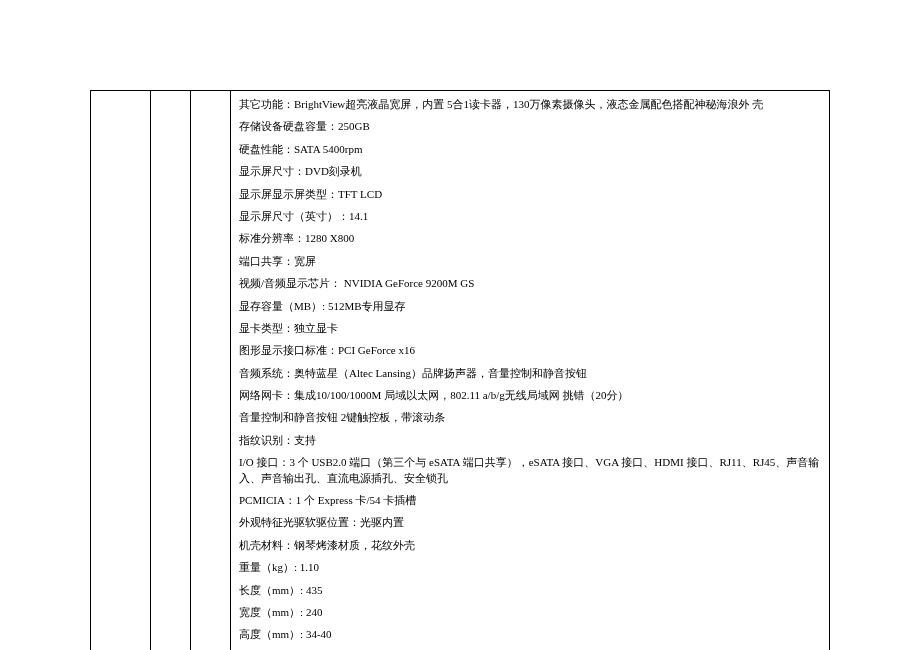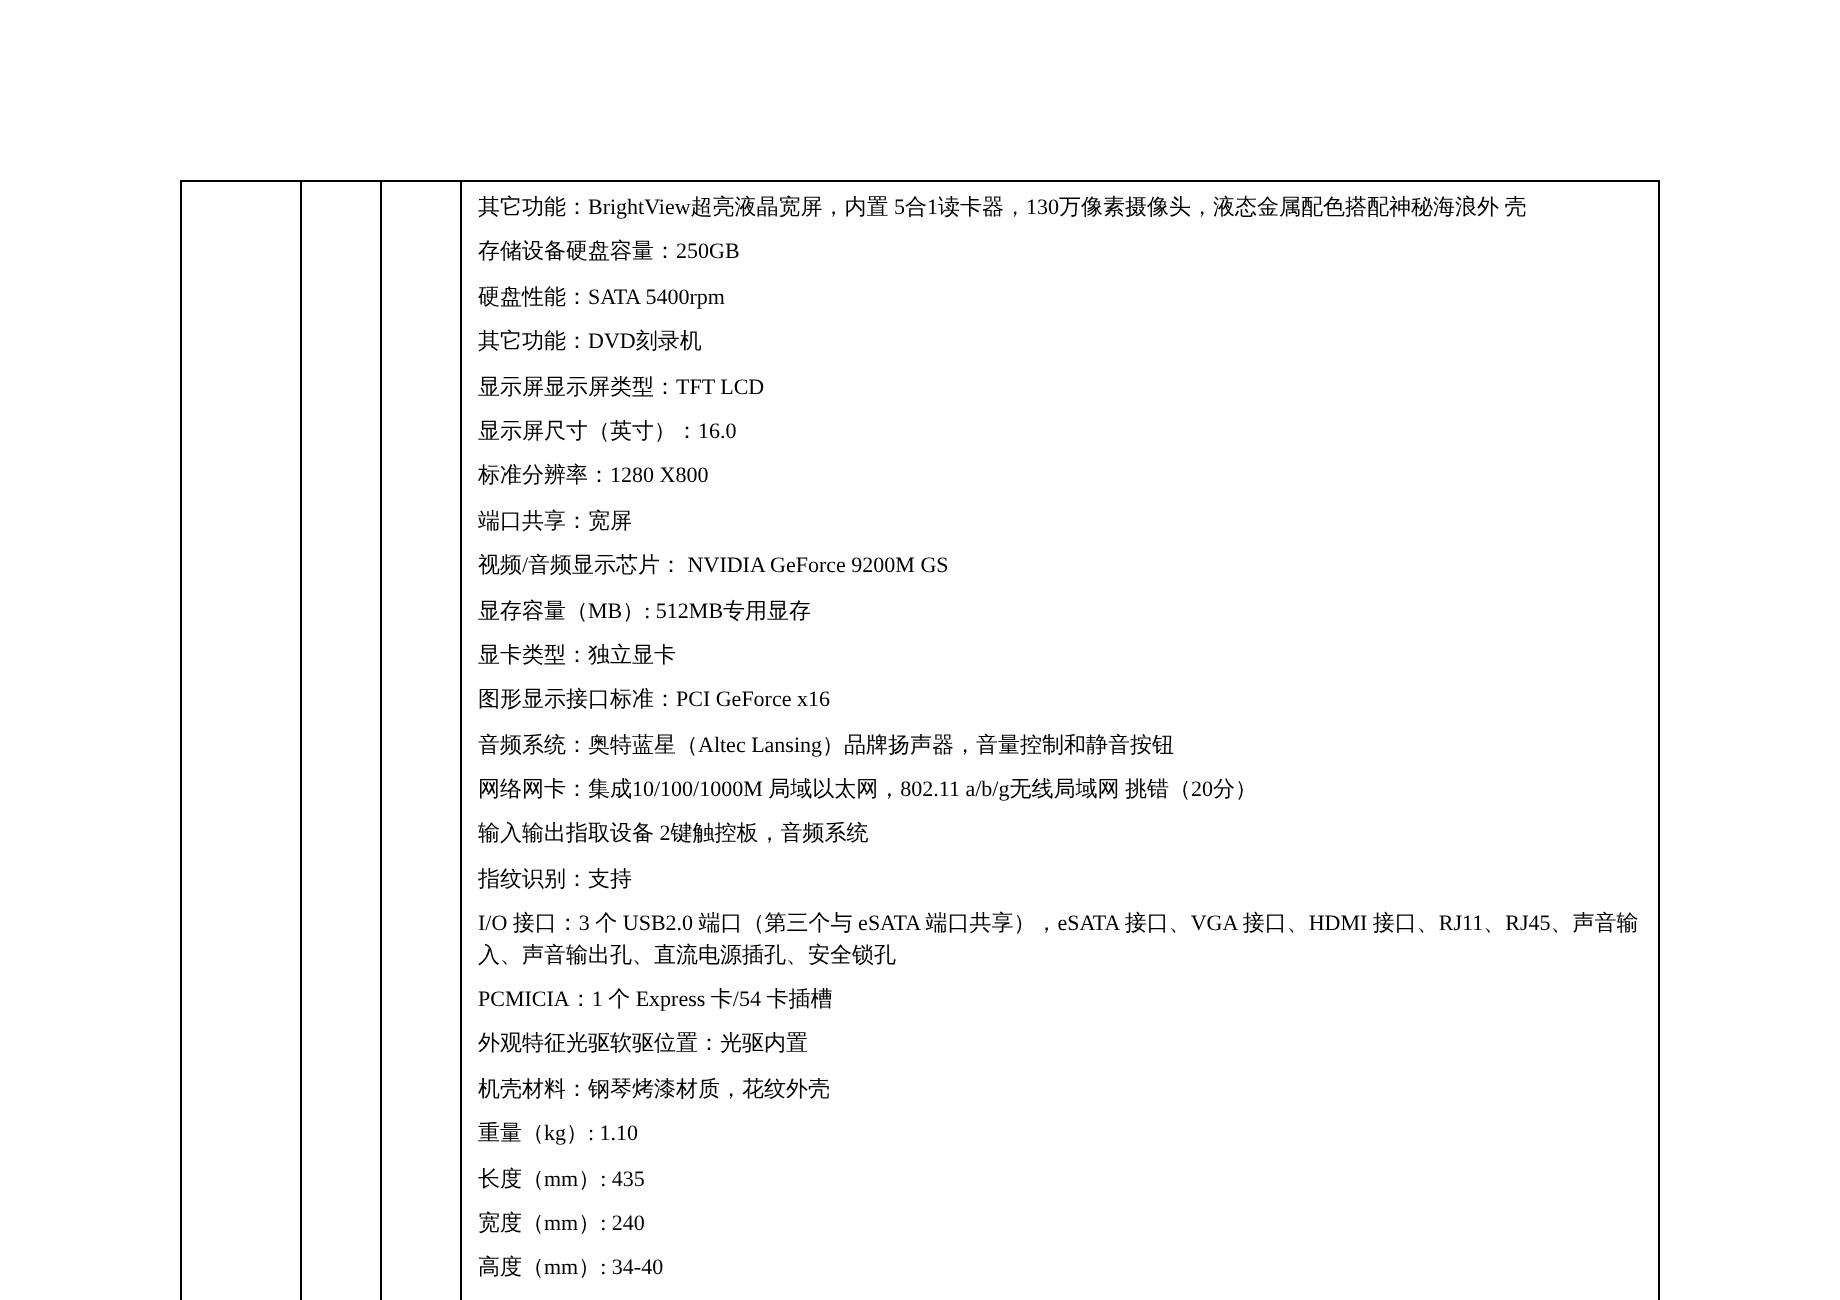--- a/index.html
+++ b/index.html
@@ -43,32 +43,32 @@
   <table>
     <tbody>
         <tr>
       <td class="col1"></td>
       <td class="col2"></td>
       <td class="col3"></td>
       <td class="col4">
         <div class="line">其它功能：BrightView超亮液晶宽屏，内置 5合1读卡器，130万像素摄像头，液态金属配色搭配神秘海浪外  壳</div>
         <div class="line">存储设备硬盘容量：250GB</div>
         <div class="line">硬盘性能：SATA 5400rpm</div>
-        <div class="line">其它功能：DVD刻录机</div>
+        <div class="line">显示屏尺寸：DVD刻录机</div>
         <div class="line">显示屏显示屏类型：TFT LCD</div>
-        <div class="line">显示屏尺寸（英寸）：16.0</div>
+        <div class="line">显示屏尺寸（英寸）：14.1</div>
         <div class="line">标准分辨率：1280 X800</div>
         <div class="line">端口共享：宽屏</div>
         <div class="line">视频/音频显示芯片：   NVIDIA GeForce 9200M GS</div>
         <div class="line">显存容量（MB）: 512MB专用显存</div>
         <div class="line">显卡类型：独立显卡</div>
         <div class="line">图形显示接口标准：PCI GeForce x16</div>
         <div class="line">音频系统：奥特蓝星（Altec Lansing）品牌扬声器，音量控制和静音按钮</div>
         <div class="line">网络网卡：集成10/100/1000M 局域以太网，802.11 a/b/g无线局域网  挑错（20分）</div>
-        <div class="line">输入输出指取设备  2键触控板，音频系统</div>
+        <div class="line">音量控制和静音按钮  2键触控板，带滚动条</div>
         <div class="line">指纹识别：支持</div>
         <div class="line">I/O 接口：3 个 USB2.0 端口（第三个与 eSATA 端口共享），eSATA 接口、VGA 接口、HDMI 接口、RJ11、RJ45、声音输入、声音输出孔、直流电源插孔、安全锁孔</div>
         <div class="line">PCMICIA：1 个  Express 卡/54 卡插槽</div>
         <div class="line">外观特征光驱软驱位置：光驱内置</div>
         <div class="line">机壳材料：钢琴烤漆材质，花纹外壳</div>
         <div class="line">重量（kg）: 1.10</div>
         <div class="line">长度（mm）: 435</div>
         <div class="line">宽度（mm）: 240</div>
         <div class="line">高度（mm）: 34-40</div>
       </td>

